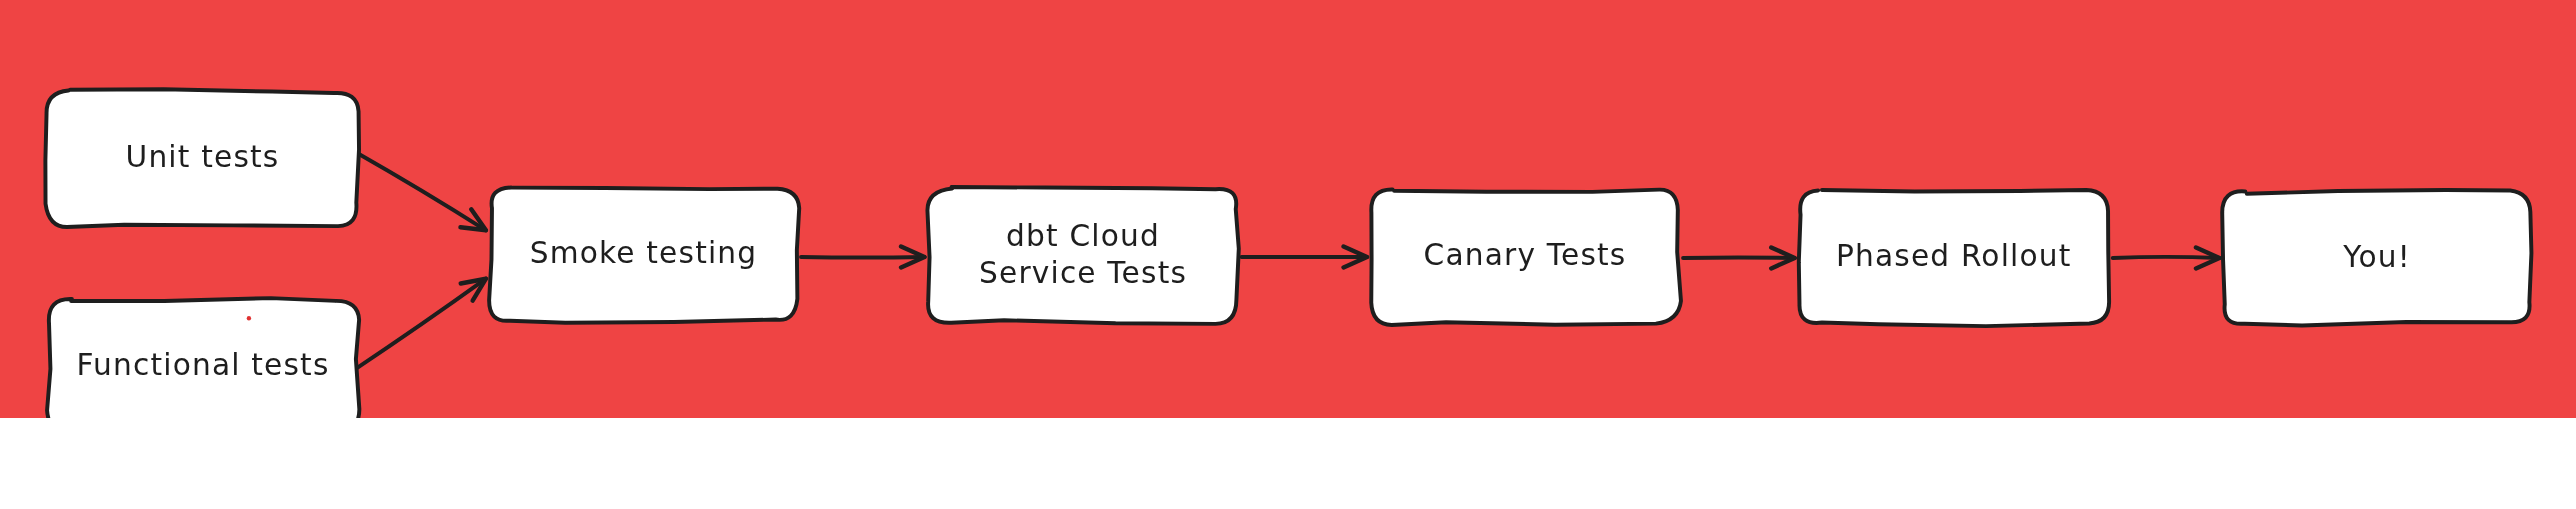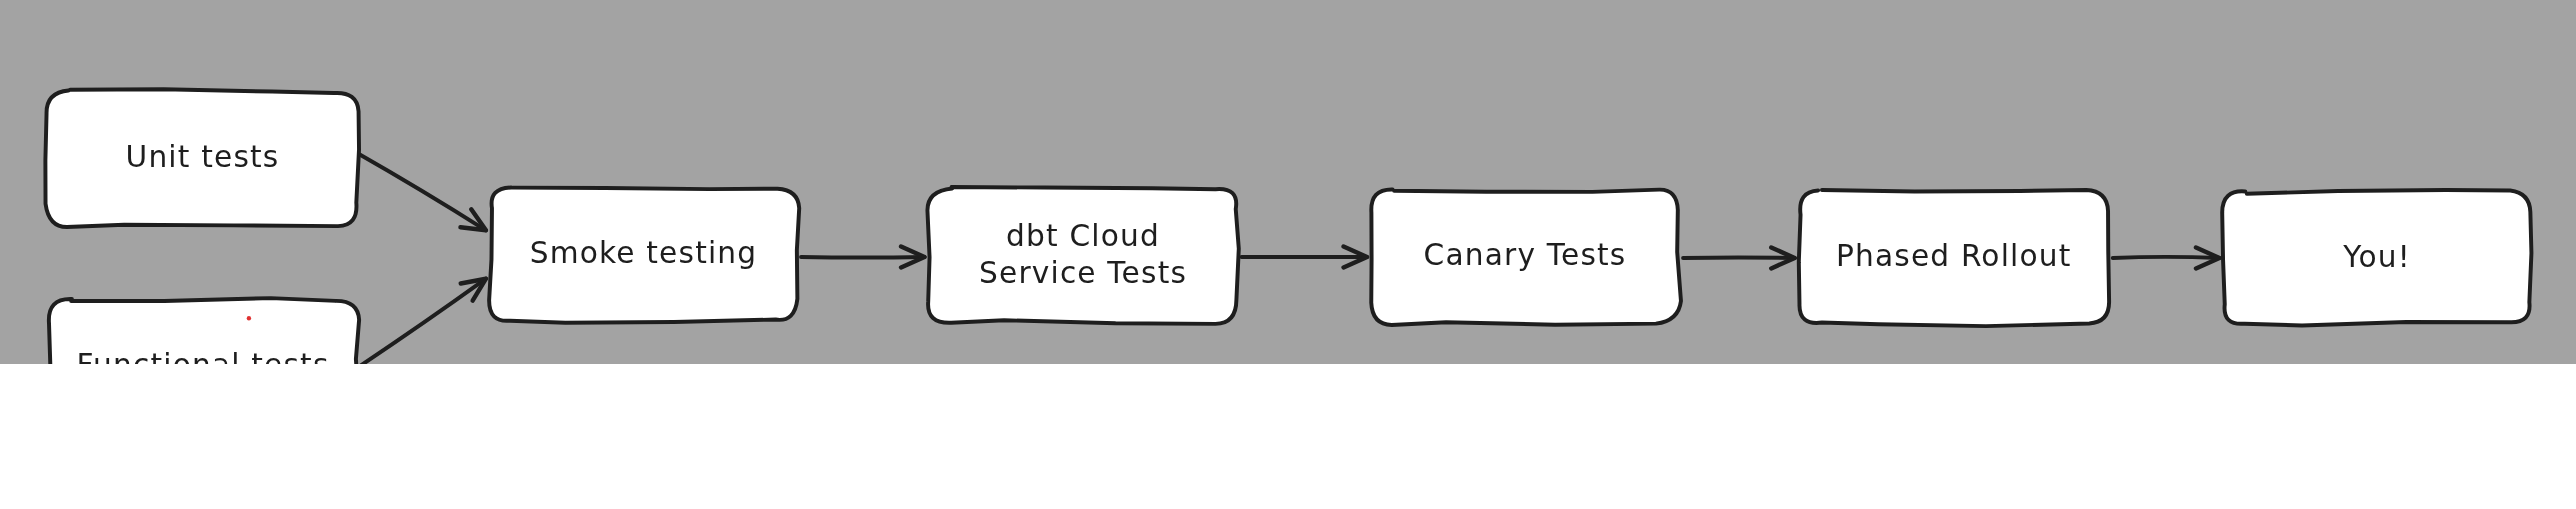--- a/index.html
+++ b/index.html
@@ -7,22 +7,22 @@
     margin: 0;
     padding: 0;
     background: #ffffff;
   }
   body {
     font-family: "DejaVu Sans", sans-serif;
   }
   #diagram-root {
     position: relative;
     width: 2576px;
-    height: 364px;
-    background: #a3a3a3;
+    height: 418px;
+    background: #ef4444;
     overflow: hidden;
   }
   #diagram-svg {
     position: absolute;
     left: 0;
     top: 0;
     width: 2576px;
     height: 510px;
     display: block;
   }

